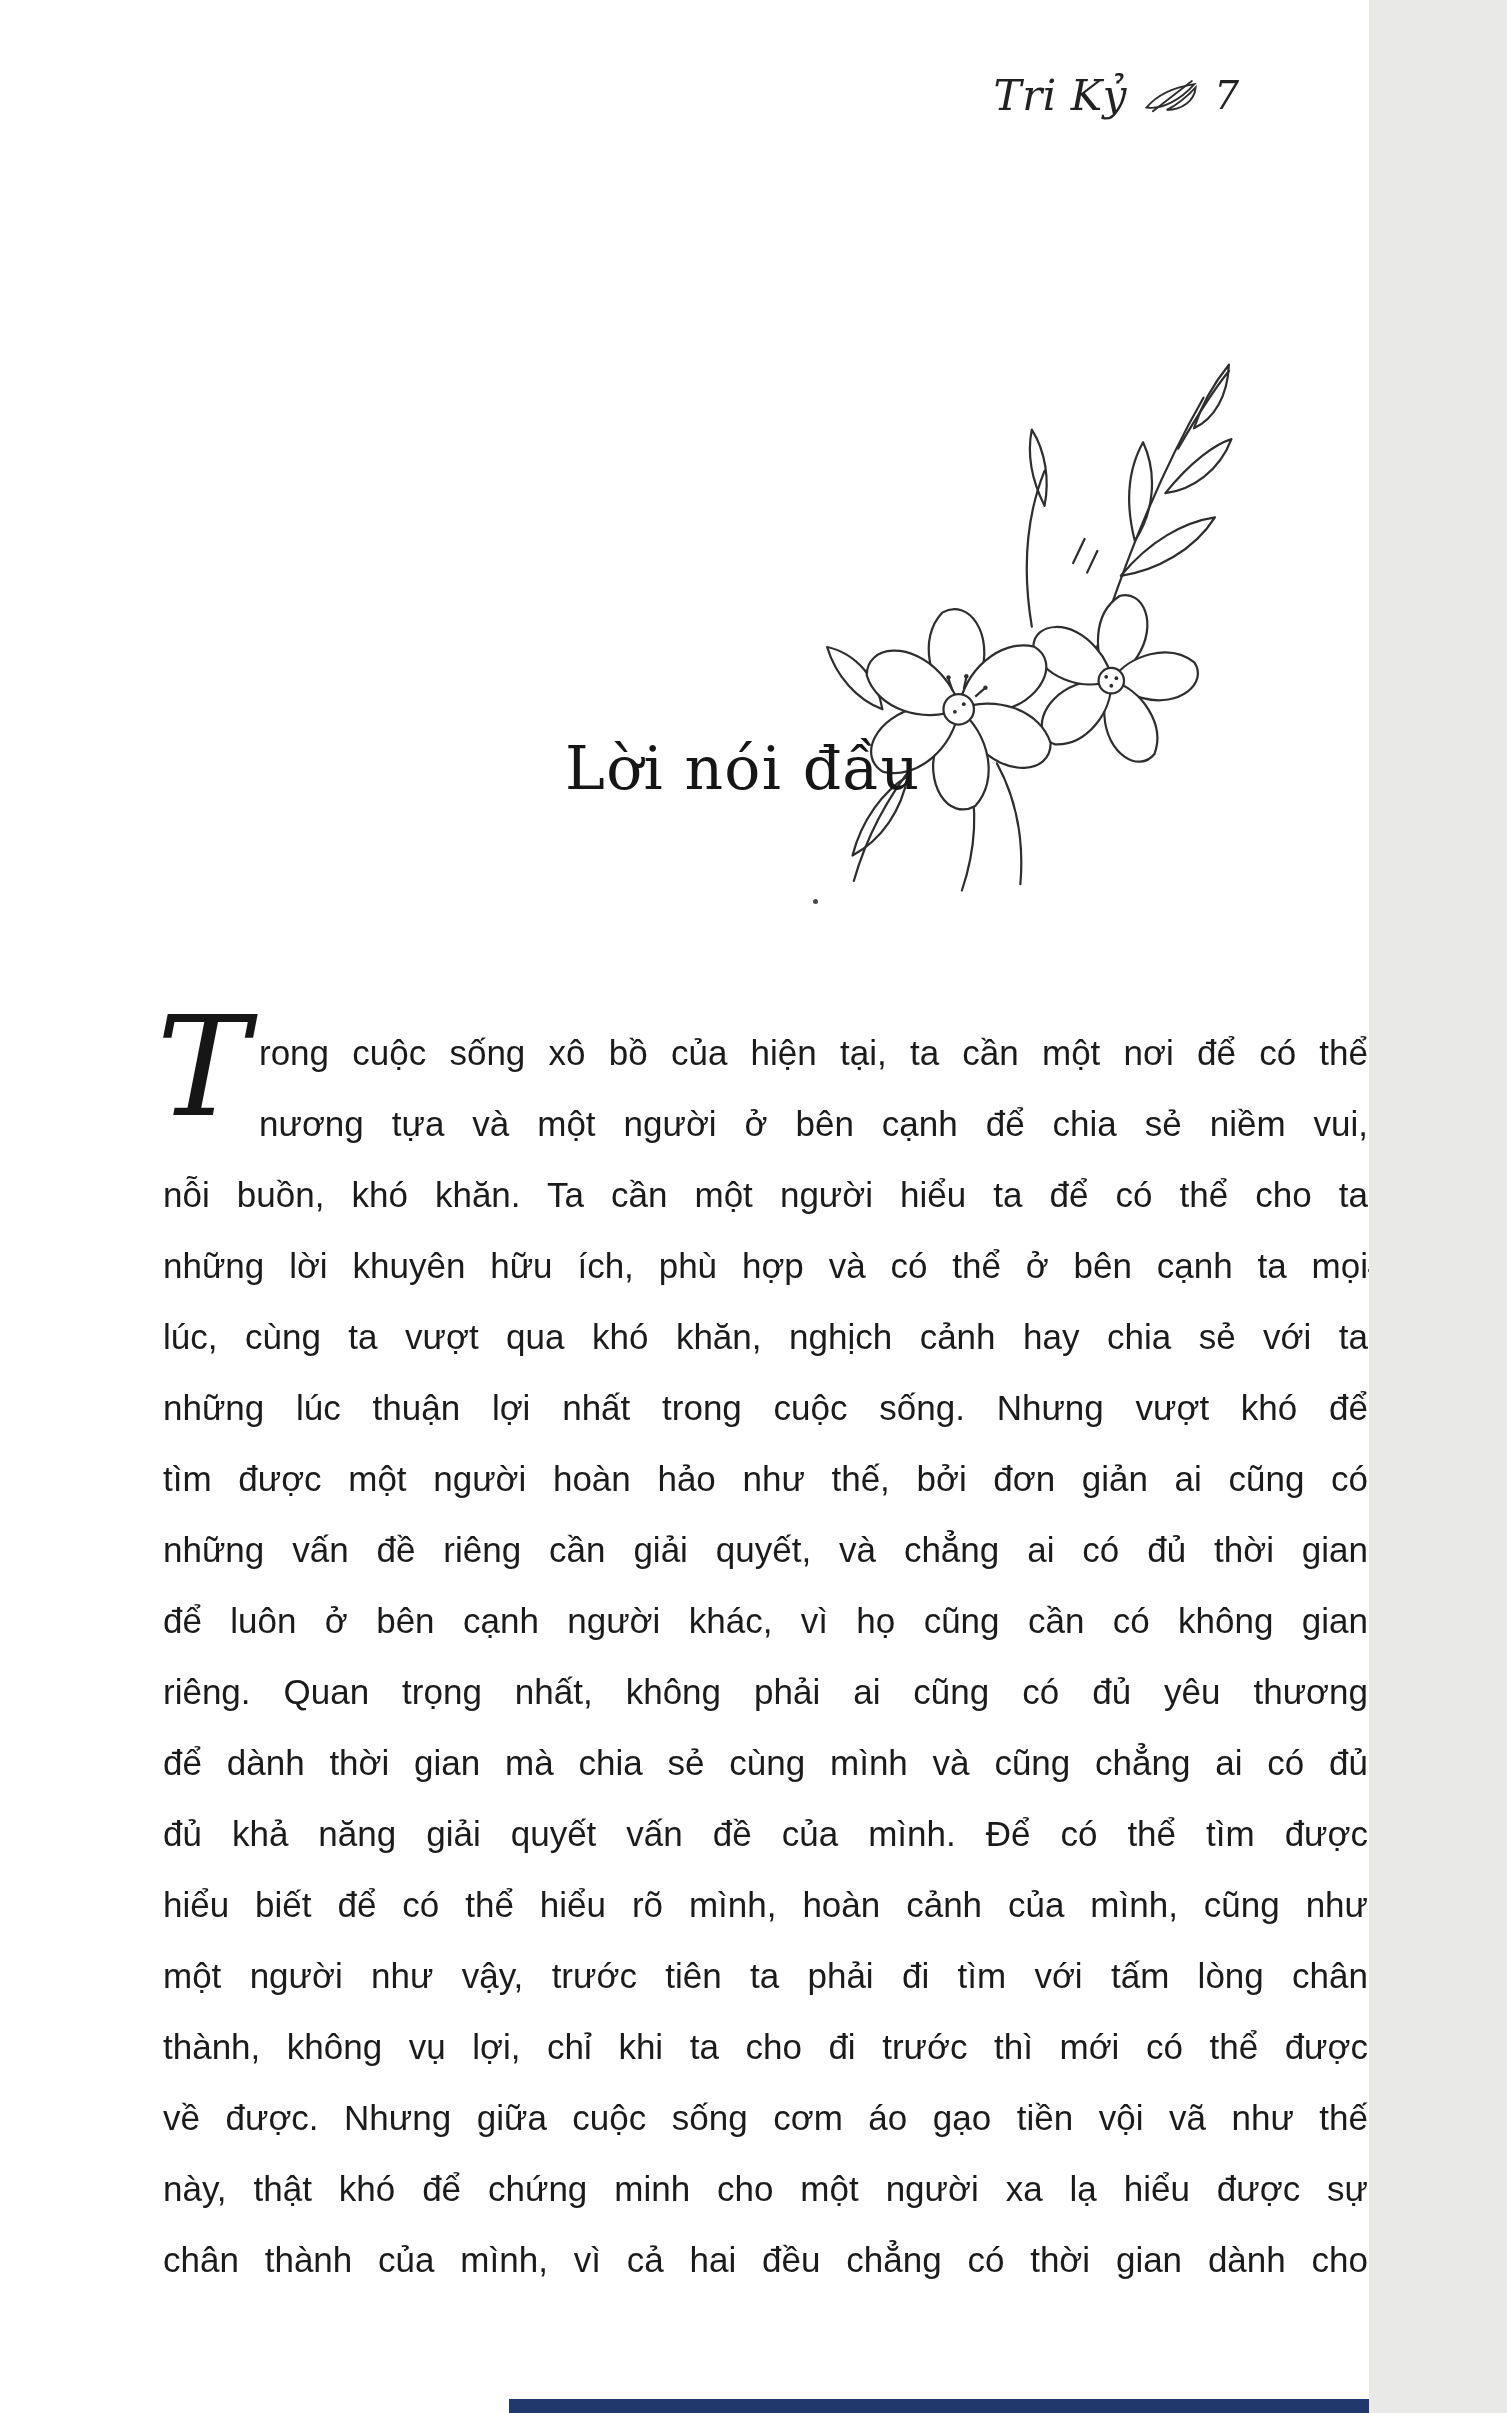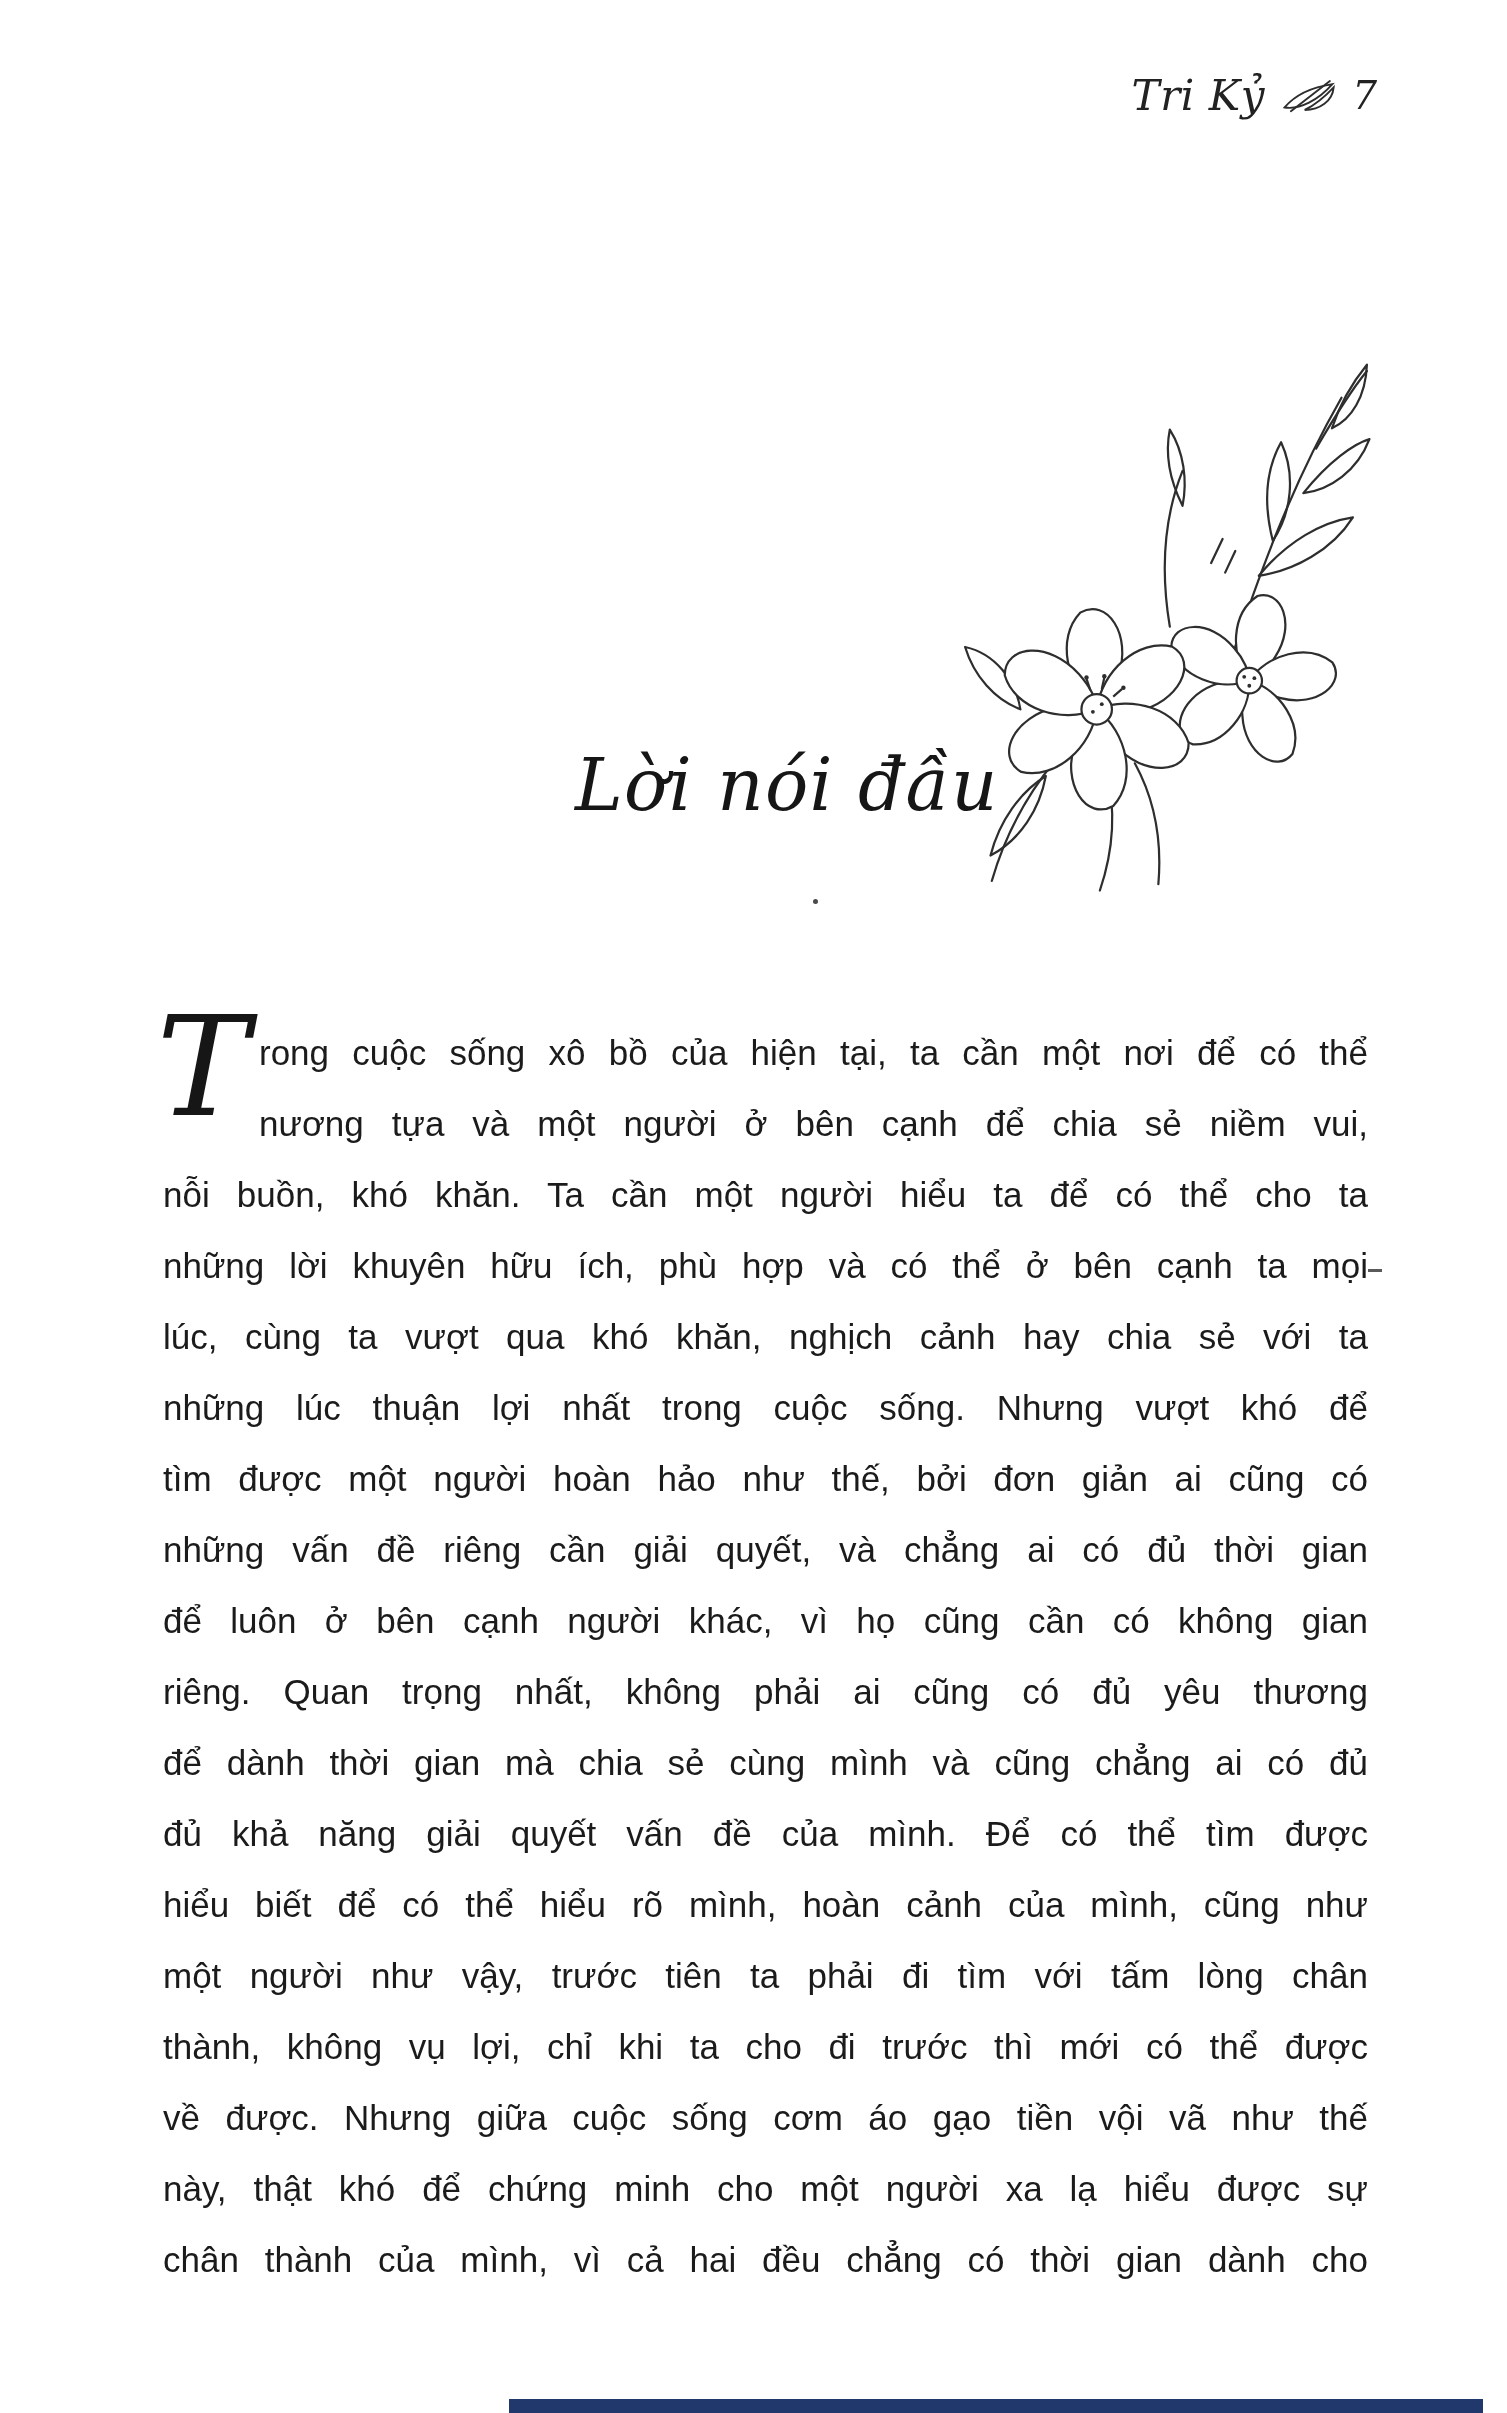--- a/index.html
+++ b/index.html
@@ -1,20 +1,20 @@
 <!DOCTYPE html>
 <html style="font-size:10.2px"><head>
 <meta charset="utf-8">
 <style>
   * { box-sizing: border-box; }
   html, body { margin: 0; padding: 0; }
   body { width: 1507px; height: 2413px; background: #e9e9e7; }
   .page {
     position: relative;
-    width: 1507px;
+    width: 1369px;
     height: 2413px;
     background: #ffffff;
     overflow: hidden;
     font-family: "Liberation Sans", sans-serif;
     color: #1c1c1c;
   }
 
   
   .running-head {
     position: absolute;
@@ -46,25 +46,24 @@
     right: 135px;
     width: 412px;
     height: 560px;
   }
 
   
   .chapter-title {
     position: absolute;
     left: 563px;
     top: 731px;
-    margin: 12px;
-    font-family: "DejaVu Serif", serif;
-    font-style: italic;
+    margin: 2px;
+    font-family: "DejaVu Serif", serif;
     font-weight: 500;
-    font-size: 72px;
+    font-size: 60px;
     letter-spacing: 1.3px;
     color: #161616;
     white-space: nowrap;
   }
 
   
   .artifact-dot {
     position: absolute;
     left: 813px;
     top: 899px;

